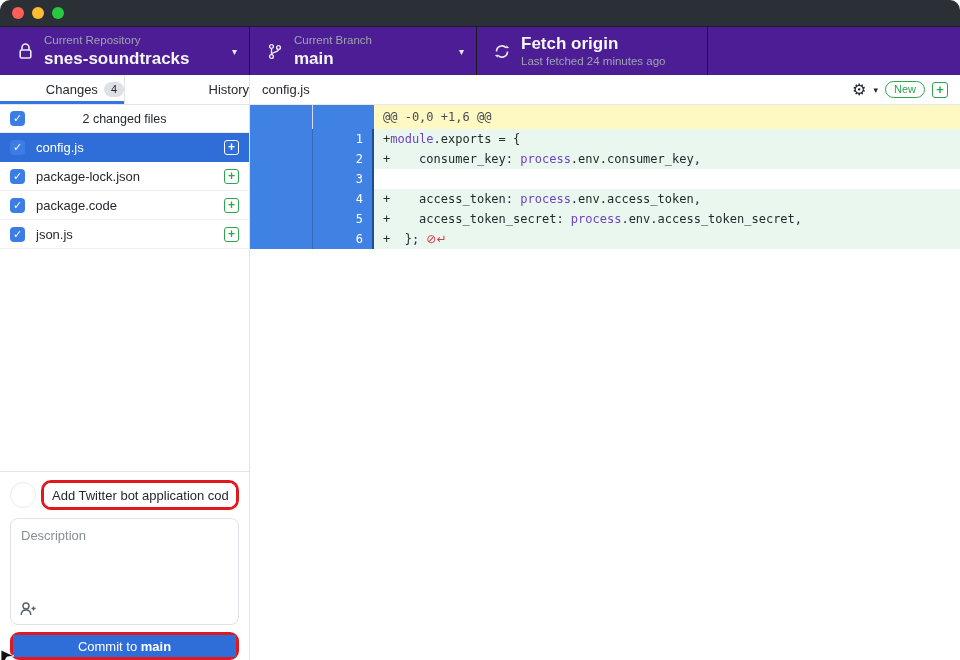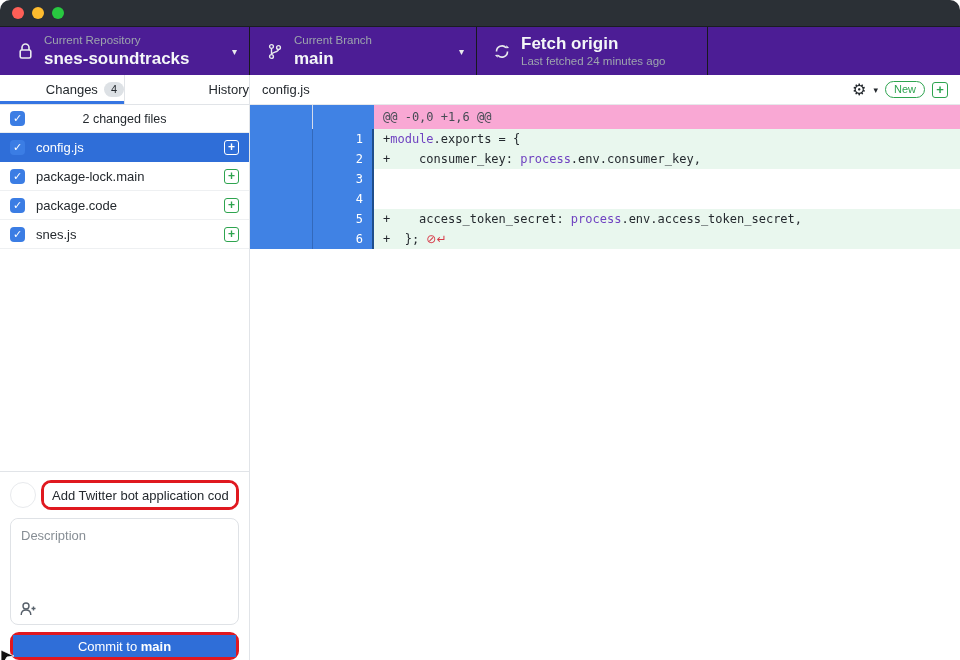--- a/index.html
+++ b/index.html
@@ -76,21 +76,21 @@
   .new-pill { border:1.5px solid #2ea44f; color:#2ea44f; border-radius:10px; font-size:11px; padding:1px 8px; line-height:13px; cursor:pointer; }
   .plus-box.big { width:16px; height:16px; font-size:13px; line-height:13px; cursor:pointer; }
 
   
   .diff { font-family:"DejaVu Sans Mono", monospace; font-size:12px; flex:none; }
   .diff-row { display:flex; height:20px; line-height:20px; }
   .hunk-row { height:24px; line-height:24px; }
   .g-old, .g-new { width:62px; flex:none; }
   .hunk-row .g-old, .hunk-row .g-new { background:#e9eef9; }
   .hunk-row .g-new { border-left:1px solid #d4dbec; }
-  .hunk-row .content { background:#f9a8d4; color:#454c54; }
+  .hunk-row .content { background:#fef9c3; color:#454c54; }
   .diff-row .g-old, .diff-row .g-new { background:#4082e4; }
   .line-row .g-new { border-left:1px solid #3369bb; border-right:2px solid #1f4e8c; color:#fff; text-align:right; padding-right:9px; }
   .line-row .content { background:#e9f7ee; color:#24292e; }
   .content { flex:1; white-space:pre; padding-left:9px; overflow:hidden; }
   .kw { color:#6f42c1; }
   .nl-marker { color:#d73a49; font-family:"DejaVu Sans", sans-serif; }
 
   
   .cursor { position:absolute; left:0; bottom:-2px; }
 
@@ -175,31 +175,31 @@
         <div class="files-header-label">2 changed files</div>
       </div>
 
       <div class="file-row selected">
         <div class="checkbox">✓</div>
         <span class="fname">config.js</span>
         <div class="plus-box">+</div>
       </div>
       <div class="file-row">
         <div class="checkbox">✓</div>
-        <span class="fname">package-lock.main</span>
+        <span class="fname">package-lock.json</span>
         <div class="plus-box">+</div>
       </div>
       <div class="file-row">
         <div class="checkbox">✓</div>
         <span class="fname">package.code</span>
         <div class="plus-box">+</div>
       </div>
       <div class="file-row">
         <div class="checkbox">✓</div>
-        <span class="fname">snes.js</span>
+        <span class="fname">json.js</span>
         <div class="plus-box">+</div>
       </div>
 
       <div class="sidebar-spacer"></div>
 
       <div class="commit-area">
         <div class="summary-row">
           <div class="avatar"></div>
           <div class="red-annotation summary-annotation">
             <input class="summary-input" type="text" value="Add Twitter bot application code" style="">
@@ -250,20 +250,21 @@
           <div class="g-new">2</div>
           <div class="content"><span>+    consumer_key: </span><span class="kw">process</span><span>.env.consumer_key,</span></div>
         </div>
         <div class="diff-row line-row">
           <div class="g-old"></div>
           <div class="g-new">3</div>
         </div>
         <div class="diff-row line-row">
           <div class="g-old"></div>
           <div class="g-new">4</div>
+          <div class="content"><span>+    access_token: </span><span class="kw">process</span><span>.env.access_token,</span></div>
         </div>
         <div class="diff-row line-row">
           <div class="g-old"></div>
           <div class="g-new">5</div>
           <div class="content"><span>+    access_token_secret: </span><span class="kw">process</span><span>.env.access_token_secret,</span></div>
         </div>
         <div class="diff-row line-row">
           <div class="g-old"></div>
           <div class="g-new">6</div>
           <div class="content"><span>+  }; </span><span class="nl-marker">⊘↵</span></div>

